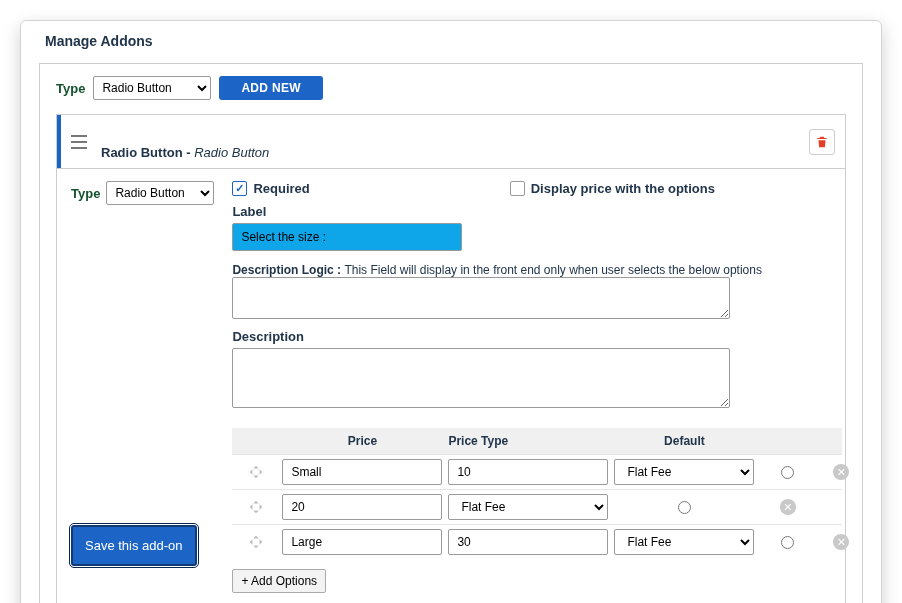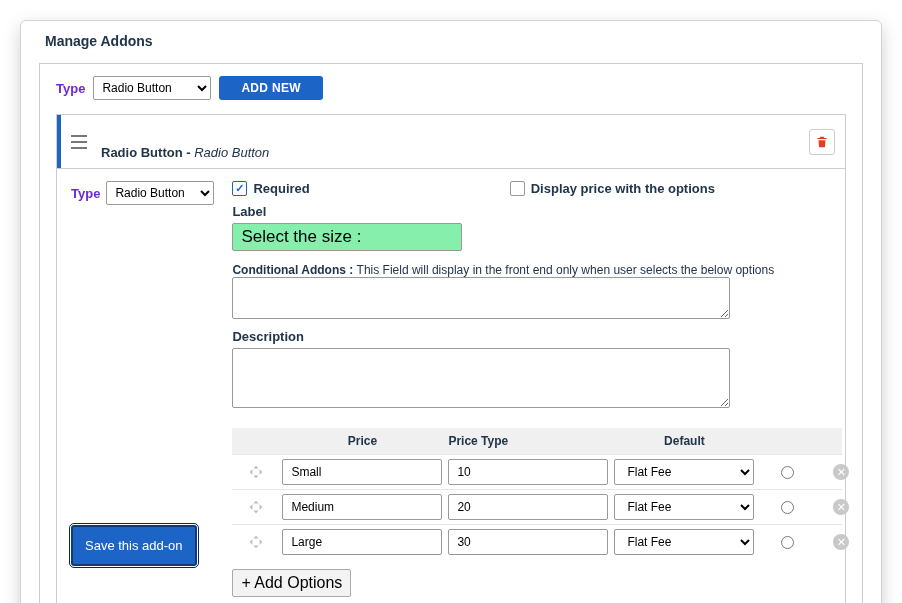--- a/index.html
+++ b/index.html
@@ -30,21 +30,21 @@
   }
   .toprow {
     display: flex;
     align-items: center;
     gap: 8px;
     margin-bottom: 14px;
   }
   .lbl-type {
     font-weight: 700;
     font-size: 13px;
-    color: #6d28d9;
+    color: #14532d;
   }
   select {
     font-size: 12px;
     height: 24px;
     border: 1px solid #999;
     border-radius: 2px;
     background: #fff;
     padding: 0 4px;
   }
   .btn-primary {
@@ -115,22 +115,22 @@
     background: #fff;
   }
   .chkbox.unchecked { border-color: #999; }
   .fieldlabel {
     font-size: 13px; font-weight: 700; color: #21354b;
     margin: 6px 0 4px 0;
   }
   .text-input {
     width: 230px; height: 28px;
     border: 1px solid #999; border-radius: 2px;
-    padding: 0 8px; font-size: 17px;
-    background: #86efac;
+    padding: 0 8px; font-size: 12px;
+    background: #0ea5e9;
   }
   .cond-text { font-size: 12px; font-weight: 700; color: #21354b; margin-top: 12px; }
   .cond-text .light { font-weight: 500; }
   .ta {
     width: 498px; border: 1px solid #999; border-radius: 2px;
     resize: both; background: #fff; font-size: 12px; padding: 4px;
   }
   .ta-small { height: 42px; }
   .ta-mid { height: 60px; }
   .opt-table {
@@ -175,21 +175,21 @@
     border: 2px solid #123a72;
     outline: 1px solid #0a2550;
     outline-offset: 1px;
     border-radius: 3px;
     font-size: 13px; font-weight: 400;
     padding: 11px 12px;
   }
   .btn-addopt {
     background: #f3f3f3;
     border: 1px solid #aaa;
-    font-size: 16px; padding: 4px 8px;
+    font-size: 12px; padding: 4px 8px;
     border-radius: 2px;
   }
 </style>
 </head>
 <body>
 
 <div class="panel">
   <div class="panel-title">Manage Addons</div>
   <div class="inner">
 
@@ -240,21 +240,21 @@
             <div class="check">
               <span class="chkbox unchecked"></span>
               <span>Display price with the options</span>
             </div>
           </div>
 
           <div class="fieldlabel">Label</div>
           <input class="text-input" value="Select the size :" style="">
 
           <div class="cond-text">
-            <span>Conditional Addons : </span><span class="light">This Field will display in the front end only when user selects the below options</span>
+            <span>Description Logic : </span><span class="light">This Field will display in the front end only when user selects the below options</span>
           </div>
           <textarea class="ta ta-small" style=""></textarea>
 
           <div class="fieldlabel">Description</div>
           <textarea class="ta ta-mid" style=""></textarea>
 
           
           <div class="opt-table">
             <div class="opt-head">
               <div></div>
@@ -272,21 +272,20 @@
               <input class="cell-inp" value="10" style="">
               <select class="cell-inp"><option>Flat Fee</option></select>
               <div class="radio"></div>
               <div class="delx">✕</div>
             </div>
 
             <div class="opt-row">
               <div class="drag"><svg viewBox="0 0 20 20" fill="currentColor">
                     <path d="M10 3l3 3H7l3-3zM3 10l3-3v6l-3-3zm14 0l-3 3V7l3 3zM10 17l-3-3h6l-3 3z"></path>
                   </svg></div>
-              <input class="cell-inp" value="Medium" style="">
               <input class="cell-inp" value="20" style="">
               <select class="cell-inp"><option>Flat Fee</option></select>
               <div class="radio"></div>
               <div class="delx">✕</div>
             </div>
 
             <div class="opt-row">
               <div class="drag"><svg viewBox="0 0 20 20" fill="currentColor">
                     <path d="M10 3l3 3H7l3-3zM3 10l3-3v6l-3-3zm14 0l-3 3V7l3 3zM10 17l-3-3h6l-3 3z"></path>
                   </svg></div>

